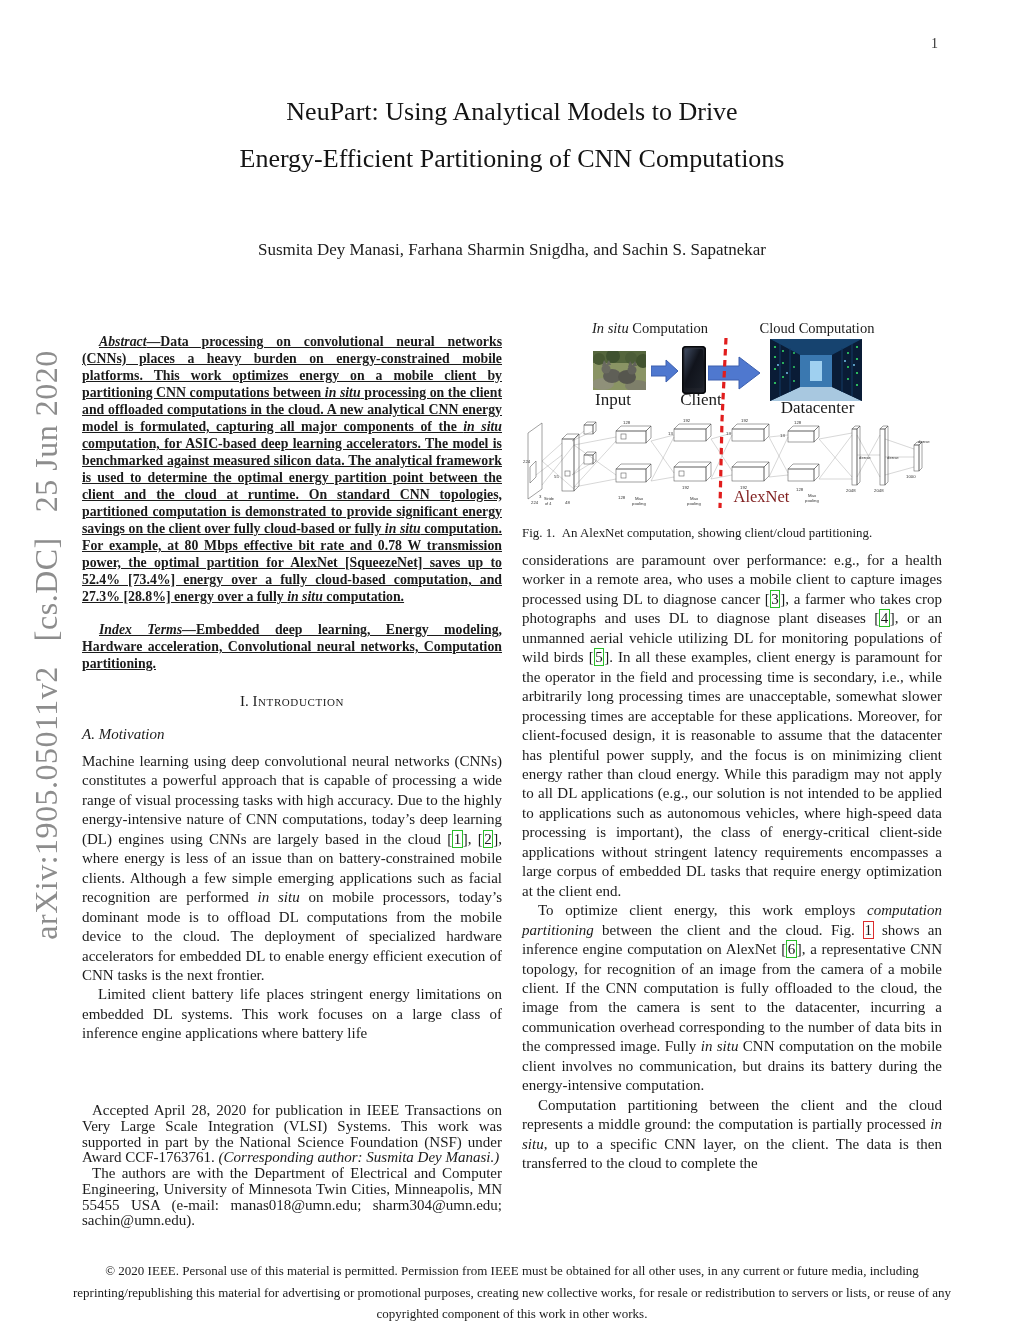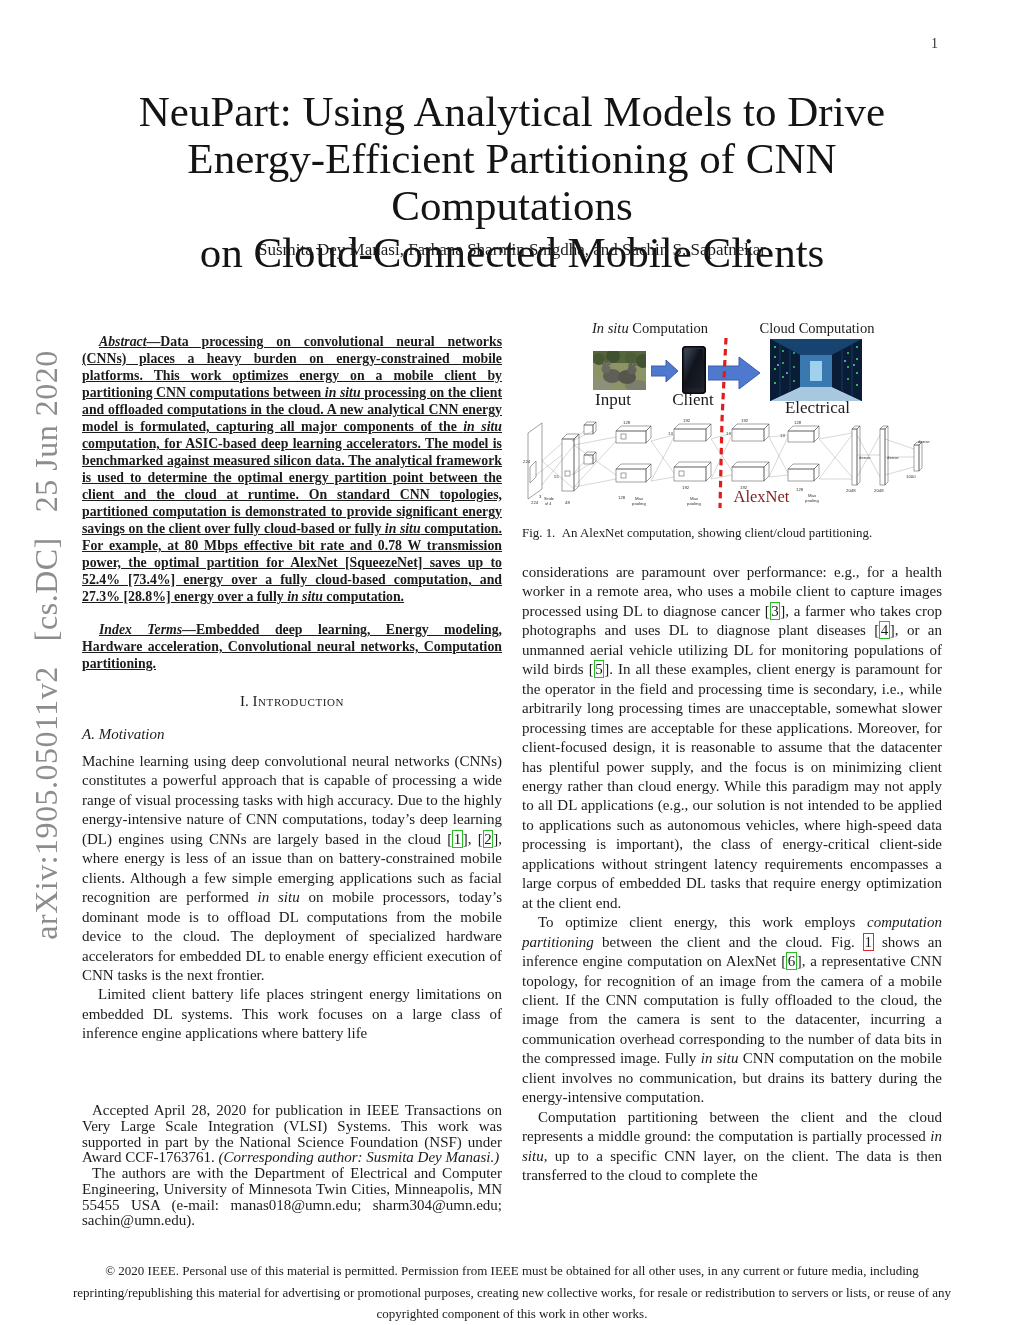--- a/index.html
+++ b/index.html
@@ -4,21 +4,21 @@
 <style>
   html,body{margin:0;padding:0;background:#ffffff;}
   .page{position:relative;width:1024px;height:1325px;background:#fff;overflow:hidden;
         font-family:"Liberation Serif","DejaVu Serif",serif;color:#1b1b1b;}
   
   .watermark{position:absolute;left:46px;top:645px;transform:translate(-50%,-50%) rotate(-90deg);
              white-space:nowrap;font-size:32px;color:#8d8d8d;letter-spacing:.5px;}
   .page-number{position:absolute;left:931px;top:36px;font-size:14px;color:#333;}
   
   .title{position:absolute;left:62px;top:88px;width:900px;text-align:center;
-         font-size:43px;line-height:47px;color:#141414;}
+         font-size:26px;line-height:47px;color:#141414;}
   .authors{position:absolute;left:62px;top:240px;width:900px;text-align:center;font-size:17px;}
   
   .col{position:absolute;width:420px;}
   .col-left{left:82px;top:333px;}
   .col-right{left:522px;top:318px;}
   p{margin:0;}
   .abstract,.index-terms{font-weight:bold;font-size:13.8px;line-height:17px;
         text-align:justify;text-indent:17px;text-decoration:underline;}
   .index-terms{margin-top:16px;}
   .section-heading{margin:21px 0 11px 0;font-size:15px;font-weight:normal;text-align:center;}
@@ -37,54 +37,53 @@
   
   .footer{position:absolute;left:52px;top:1260px;width:920px;text-align:center;
           font-size:13px;line-height:21.5px;}
   
   .fig1{position:relative;margin:0;width:420px;height:202px;}
   .fig-label{position:absolute;top:2px;width:190px;text-align:center;font-size:14.5px;}
   .insitu{left:33px;}
   .cloudc{left:200px;}
   .fig-sub{position:absolute;font-size:17px;text-align:center;}
   .input-l{left:56px;top:72px;width:70px;}
-  .client-l{left:136px;top:72px;width:70px;}
+  .client-l{left:144px;top:72px;width:70px;}
   .dc-l{left:258px;top:80px;width:75px;}
   .cat{position:absolute;left:71px;top:33px;width:53px;height:39px;}
   .a1{position:absolute;left:129px;top:41px;}
   .a2{position:absolute;left:186px;top:37px;}
   .phone{position:absolute;left:160px;top:28px;width:24px;height:48px;border-radius:4px;
          background:linear-gradient(135deg,#3a4050 0%,#14161c 55%,#262a34 100%);
          box-shadow:inset 0 0 0 1.5px #07080b;}
   .phone-screen{position:absolute;left:3px;top:3px;right:3px;bottom:6px;border-radius:2px;
          background:linear-gradient(115deg,#3e4a60 0%,#11141c 45%,#1b2029 100%);}
   .dc{position:absolute;left:248px;top:21px;width:92px;height:62px;}
   .alexnet-diagram{position:absolute;left:0;top:97px;width:420px;height:95px;}
   .alexnet-label{position:absolute;left:192px;top:169px;width:95px;text-align:center;
                  font-size:16.5px;color:#7f1d1d;}
   .partition-line{position:absolute;left:0;top:0;width:420px;height:202px;pointer-events:none;}
   .caption{display:block;margin-top:6px;font-size:12.9px;line-height:15px;text-align:left;}
-  .col-right .pars{margin-top:22px;}
+  .col-right .pars{margin-top:10px;}
   .wire{stroke:#555;stroke-width:.55;fill:none;}
   .xline{stroke:#8a8a8a;stroke-width:.35;}
   .diaglabel{font-family:"Liberation Sans","DejaVu Sans",sans-serif;font-size:4.3px;fill:#333;}
   .diaglabel-s{font-family:"Liberation Sans","DejaVu Sans",sans-serif;font-size:3.8px;fill:#333;}
 </style>
 </head>
 <body>
 
 <div class="page">
 
   <div class="watermark">arXiv:1905.05011v2  [cs.DC]  25 Jun 2020</div>
   <div class="page-number">1</div>
 
   <div class="title">
     <div>NeuPart: Using Analytical Models to Drive</div>
     <div>Energy-Efficient Partitioning of CNN Computations</div>
-    <div>on Cloud-Connected Mobile Clients</div>
   </div>
   <div class="authors">Susmita Dey Manasi, Farhana Sharmin Snigdha, and Sachin S. Sapatnekar</div>
 
   <div class="col col-left">
     <p class="abstract"><span class="seg-b seg-i">Abstract</span><span class="seg-b">—Data processing on convolutional neural networks (CNNs) places a heavy burden on energy-constrained mobile platforms. This work optimizes energy on a mobile client by partitioning CNN computations between </span><span class="seg-b seg-i">in situ</span><span class="seg-b"> processing on the client and offloaded computations in the cloud. A new analytical CNN energy model is formulated, capturing all major components of the </span><span class="seg-b seg-i">in situ</span><span class="seg-b"> computation, for ASIC-based deep learning accelerators. The model is benchmarked against measured silicon data. The analytical framework is used to determine the optimal energy partition point between the client and the cloud at runtime. On standard CNN topologies, partitioned computation is demonstrated to provide significant energy savings on the client over fully cloud-based or fully </span><span class="seg-b seg-i">in situ</span><span class="seg-b"> computation. For example, at 80 Mbps effective bit rate and 0.78 W transmission power, the optimal partition for AlexNet [SqueezeNet] saves up to 52.4% [73.4%] energy over a fully cloud-based computation, and 27.3% [28.8%] energy over a fully </span><span class="seg-b seg-i">in situ</span><span class="seg-b"> computation.</span></p>
     <p class="index-terms"><span class="seg-b seg-i">Index Terms</span><span class="seg-b">—Embedded deep learning, Energy modeling, Hardware acceleration, Convolutional neural networks, Computation partitioning.</span></p>
     <h2 class="section-heading"><span>I.</span> <span class="sc">Introduction</span></h2>
     <h3 class="subsection">A. Motivation</h3>
     <div class="pars">
         <p class="body-par"><span>Machine learning using deep convolutional neural networks (CNNs) constitutes a powerful approach that is capable of processing a wide range of visual processing tasks with high accuracy. Due to the highly energy-intensive nature of CNN computations, today’s deep learning (DL) engines using CNNs are largely based in the cloud </span>[<span class="cite">1</span>]<span>, </span>[<span class="cite">2</span>]<span>, where energy is less of an issue than on battery-constrained mobile clients. Although a few simple emerging applications such as facial recognition are performed </span><span class="seg-i">in situ</span><span> on mobile processors, today’s dominant mode is to offload DL computations from the mobile device to the cloud. The deployment of specialized hardware accelerators for embedded DL to enable energy efficient execution of CNN tasks is the next frontier.</span></p>
@@ -173,21 +172,21 @@
             <circle cx="8" cy="26" r="0.9"></circle>
               <circle cx="17" cy="34" r="0.9"></circle>
               <circle cx="84" cy="26" r="0.9"></circle>
               <circle cx="75" cy="22" r="0.9"></circle>
           </g>
         </svg>
       </div>
 
       <div class="fig-sub input-l">Input</div>
       <div class="fig-sub client-l">Client</div>
-      <div class="fig-sub dc-l">Electrical</div>
+      <div class="fig-sub dc-l">Datacenter</div>
 
       <div class="alexnet-diagram">
         <svg width="420" height="95" viewBox="0 0 420 95">
 
           <g class="xline">
             <line x1="20" y1="46" x2="40" y2="28"></line>
               <line x1="20" y1="46" x2="52" y2="74"></line>
             <line x1="14" y1="60" x2="40" y2="40"></line>
               <line x1="20" y1="70" x2="52" y2="30"></line>
             <line x1="50" y1="26" x2="62" y2="16"></line>

